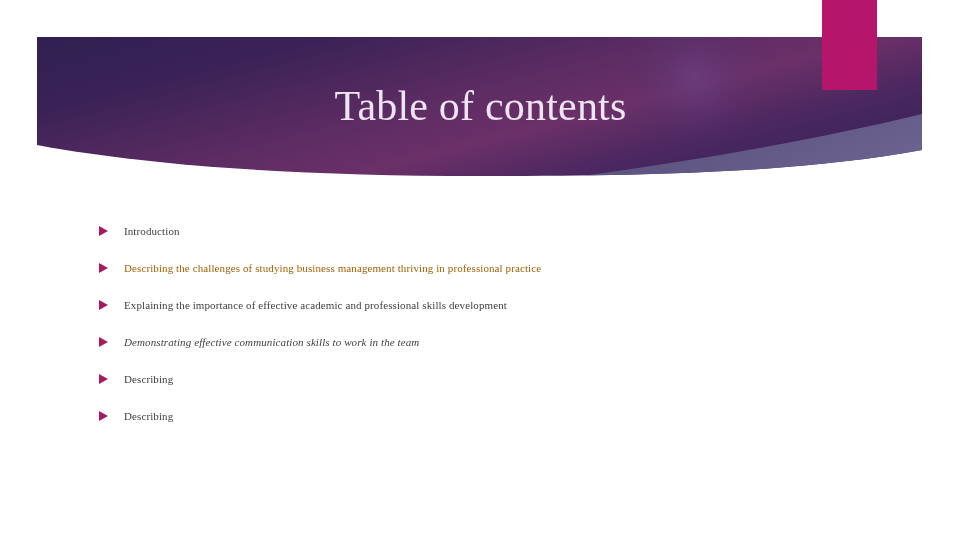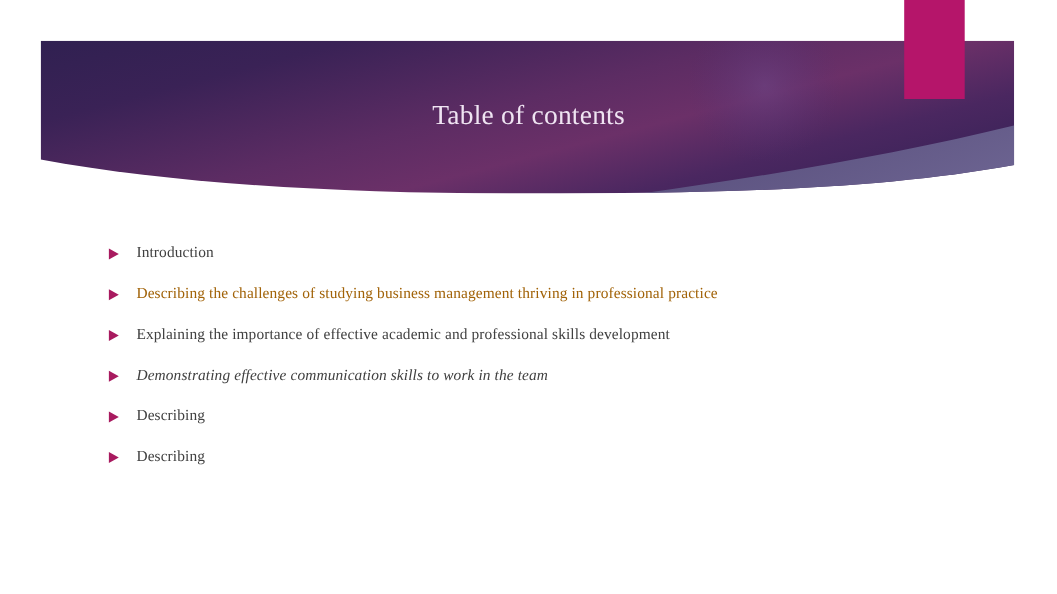--- a/index.html
+++ b/index.html
@@ -47,21 +47,21 @@
   }
 
   
   #slide-title {
     position: absolute;
     left: 0;
     top: 84px;
     width: 961px;
     text-align: center;
     font-family: "Liberation Serif", "DejaVu Serif", serif;
-    font-size: 25px;
+    font-size: 42px;
     font-weight: 400;
     letter-spacing: 0.2px;
     color: #efe4f2;
     line-height: 44px;
     white-space: nowrap;
   }
 
   
   #toc-list {
     position: absolute;
@@ -86,21 +86,21 @@
     top: 50%;
     transform: translateY(-50%);
     width: 0;
     height: 0;
     border-top: 5.5px solid transparent;
     border-bottom: 5.5px solid transparent;
     border-left: 9px solid #a81a5f;
   }
   .toc-text {
     font-family: "Liberation Serif", "DejaVu Serif", serif;
-    font-size: 14px;
+    font-size: 11px;
     color: #404040;
     letter-spacing: 0.1px;
     white-space: nowrap;
   }
 </style>
 </head>
 <body>
 
 <div id="slide" style="background: rgb(255, 255, 255);">
 

